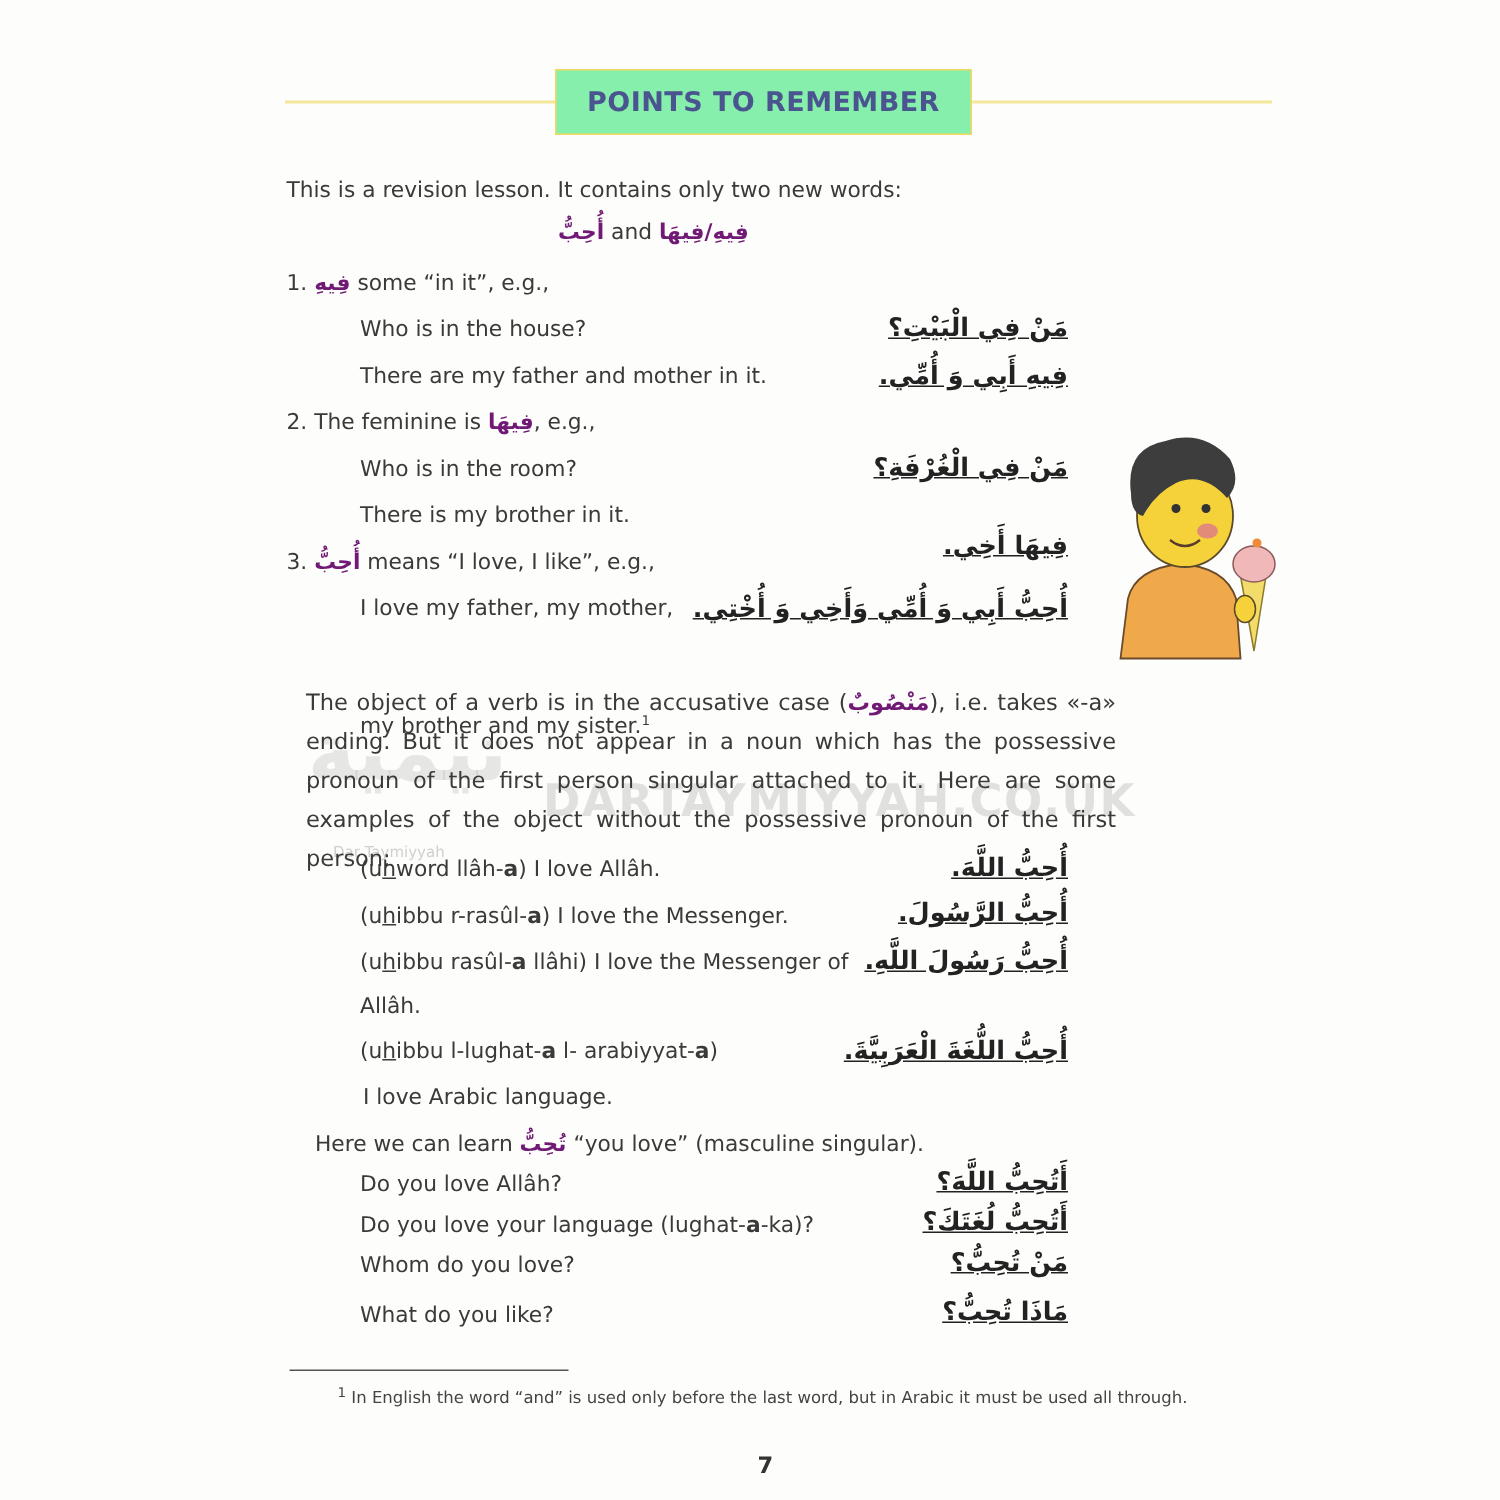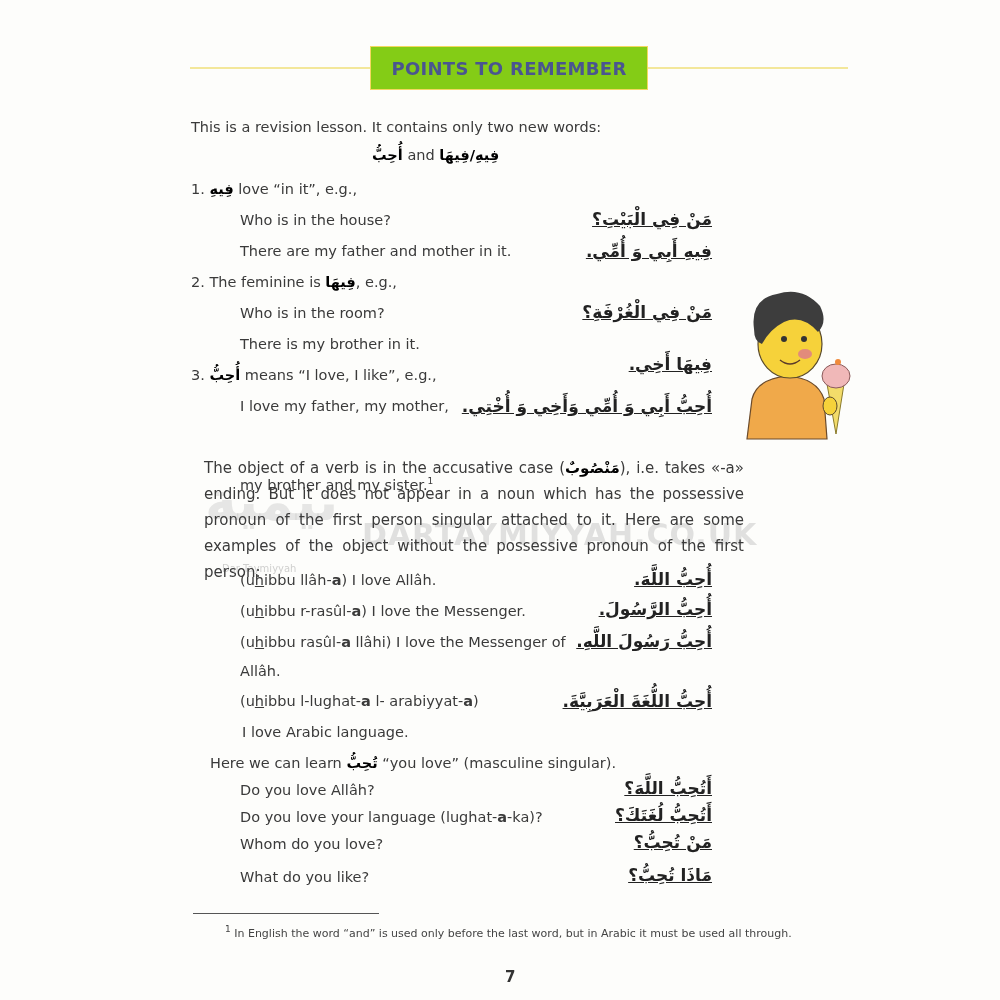--- a/index.html
+++ b/index.html
@@ -1,26 +1,26 @@
 <!DOCTYPE html>
 <html><head>
 <meta charset="utf-8">
 <style>
   html, body { margin:0; padding:0; }
   body { width:1000px; height:1000px; background:#fdfdfb; position:relative; overflow:hidden;
          font-family:"DejaVu Sans", sans-serif; color:#3a3a3a; }
   .abs { position:absolute; }
   .rule { position:absolute; height:2px; background:#f3e79a; }
-  .title-box { position:absolute; left:370px; top:46px; width:278px; height:44px; background:#84cc16;
+  .title-box { position:absolute; left:370px; top:46px; width:278px; height:44px; background:#86efac;
                border:1px solid #f4d860; box-sizing:border-box; display:flex; align-items:center; justify-content:center; }
   .title-box span { font-family:"DejaVu Sans", sans-serif; font-weight:bold; font-size:18px; color:#4a5590; letter-spacing:0.3px; }
   .en { position:absolute; font-size:14.5px; white-space:nowrap; line-height:18px; color:#3a3a3a; }
   .ar { position:absolute; font-family:"DejaVu Sans", sans-serif; font-size:17px; direction:rtl; white-space:nowrap; line-height:22px; color:#222; font-weight:bold;text-decoration:underline; }
   .para { position:absolute; left:204px; width:540px; font-size:15px; line-height:26px; text-align:justify; color:#3a3a3a; }
-  .ar-inline { font-family:"DejaVu Sans", sans-serif; font-weight:bold; color:#000000; direction:rtl; unicode-bidi:isolate; }
+  .ar-inline { font-family:"DejaVu Sans", sans-serif; font-weight:bold; color:#701a75; direction:rtl; unicode-bidi:isolate; }
   b.acc { font-weight:bold; }
   .footnote-rule { position:absolute; left:193px; top:913px; width:186px; height:1px; background:#555; }
   .footnote { position:absolute; left:193px; top:924px; font-size:11px; color:#444; white-space:nowrap;margin-left:32px; }
   .page-num { position:absolute; left:505px; top:968px; font-size:15px; font-weight:bold; color:#333; }
   .watermark { position:absolute; left:322px; top:517px; font-size:30px; font-weight:bold; color:rgba(150,150,150,0.28); letter-spacing:1px; white-space:nowrap;margin-left:40px; }
   .watermark-logo { position:absolute; left:205px; top:470px; width:90px; height:90px; color:rgba(150,150,150,0.22); font-size:54px; font-weight:bold; }
   .watermark-sub { position:absolute; left:222px; top:563px; font-size:10px; color:rgba(150,150,150,0.45); }
   sup { font-size:9px; }
   u { text-decoration:underline; }
 </style>
@@ -40,21 +40,21 @@
 <div class="en" style="left:191px; top:118px;">This is a revision lesson. It contains only two new words:</div>
 <div class="en" style="left:372px; top:146px;">
   <span class="ar-inline">أُحِبُّ</span>
   <span>and</span>
   <span class="ar-inline">فِيهِ/فِيهَا</span>
 </div>
 
 <div class="en" style="left:191px; top:180px;">
   <span>1.</span>
   <span class="ar-inline">فِيهِ</span>
-  <span>love “in it”, e.g.,</span>
+  <span>some “in it”, e.g.,</span>
 </div>
 <div class="en" style="left:240px; top:211px;">Who is in the house?</div>
 <div class="ar" style="right:288px; top:208px;">مَنْ فِي الْبَيْتِ؟</div>
 <div class="en" style="left:240px; top:242px;">There are my father and mother in it.</div>
 <div class="ar" style="right:288px; top:240px;">فِيهِ أَبِي وَ أُمِّي.</div>
 
 <div class="en" style="left:191px; top:273px;">
   <span>2. The feminine is</span>
   <span class="ar-inline">فِيهَا</span><span>, e.g.,</span>
 </div>
@@ -86,21 +86,21 @@
 <div class="ar" style="right:288px; top:395px;">أُحِبُّ أَبِي وَ أُمِّي وَأَخِي وَ أُخْتِي.</div>
 <div class="en" style="left:240px; top:428px;margin-top:44px;">
   <span>my brother and my sister.</span><sup>1</sup>
 </div>
 
 <div class="para" style="top:455px;">
   <span>The object of a verb is in the accusative case (</span><span class="ar-inline">مَنْصُوبٌ</span><span>), i.e. takes «-a» ending. But it does not appear in a noun which has the possessive pronoun of the first person singular attached to it. Here are some examples of the object without the possessive pronoun of the first person:</span>
 </div>
 
 <div class="en" style="left:240px; top:571px;">
-  <span>(u</span><u>h</u><span>ibbu llâh-</span><b class="acc">a</b><span>)</span><span> I love Allâh.</span>
+  <span>(u</span><u>h</u><span>word llâh-</span><b class="acc">a</b><span>)</span><span> I love Allâh.</span>
 </div>
 <div class="ar" style="right:288px; top:568px;">أُحِبُّ اللَّهَ.</div>
 
 <div class="en" style="left:240px; top:602px;">
   <span>(u</span><u>h</u><span>ibbu r-rasûl-</span><b class="acc">a</b><span>)</span><span> I love the Messenger.</span>
 </div>
 <div class="ar" style="right:288px; top:598px;">أُحِبُّ الرَّسُولَ.</div>
 
 <div class="en" style="left:240px; top:633px;">
   <span>(u</span><u>h</u><span>ibbu rasûl-</span><b class="acc">a</b><span> llâhi)</span><span> I love the Messenger of</span>

